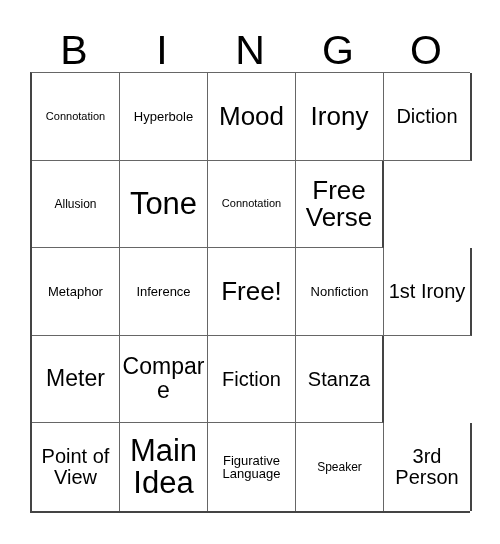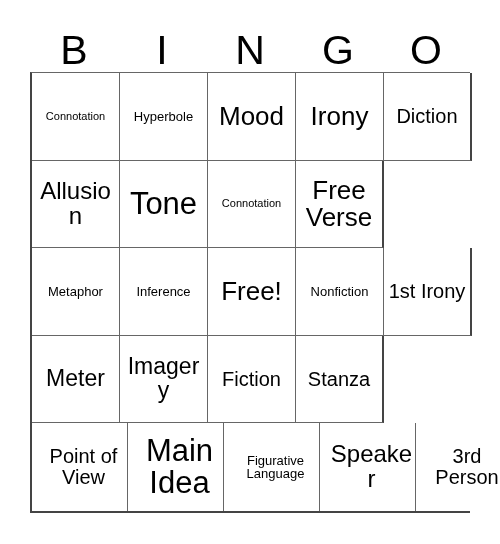--- a/index.html
+++ b/index.html
@@ -76,37 +76,36 @@
     display: flex;
     align-items: center;
     justify-content: center;
     text-align: center;
     padding: 1px 2px;
     overflow: hidden;
     background: #ffffff;
   }
   .grid-row:last-child .cell {
     border-bottom: none;
-    margin-left: 8px;
   }
   .cell:last-child {
     border-right: 2px solid #444444;
   }
   .cell-text {
     display: block;
     width: 100%;
     line-height: 1.04;
     color: #000000;
     word-wrap: break-word;
   }
   
   .fs-xs  { font-size: 11px; }
   .fs-sm  { font-size: 13px; }
   .fs-md  { font-size: 15px; }
-  .fs-lg  { font-size: 24px; text-align: center; }
+  .fs-lg  { font-size: 12px; text-align: center; }
   .fs-xl  { font-size: 20px; }
   .fs-2xl { font-size: 23px; }
   .fs-3xl { font-size: 26px; }
   .fs-4xl { font-size: 31px; }
 </style>
 </head>
 <body>
 
 <div id="card">
 
@@ -165,21 +164,21 @@
         </div>
         <div class="cell">
           <span class="cell-text fs-xl">1st Irony</span>
         </div>
       </div>
       <div class="grid-row">
         <div class="cell">
           <span class="cell-text fs-2xl">Meter</span>
         </div>
         <div class="cell">
-          <span class="cell-text fs-2xl">Imagery</span>
+          <span class="cell-text fs-2xl">Compare</span>
         </div>
         <div class="cell">
           <span class="cell-text fs-xl">Fiction</span>
         </div>
         <div class="cell">
           <span class="cell-text fs-xl">Stanza</span>
         </div>
       </div>
       <div class="grid-row">
         <div class="cell">

